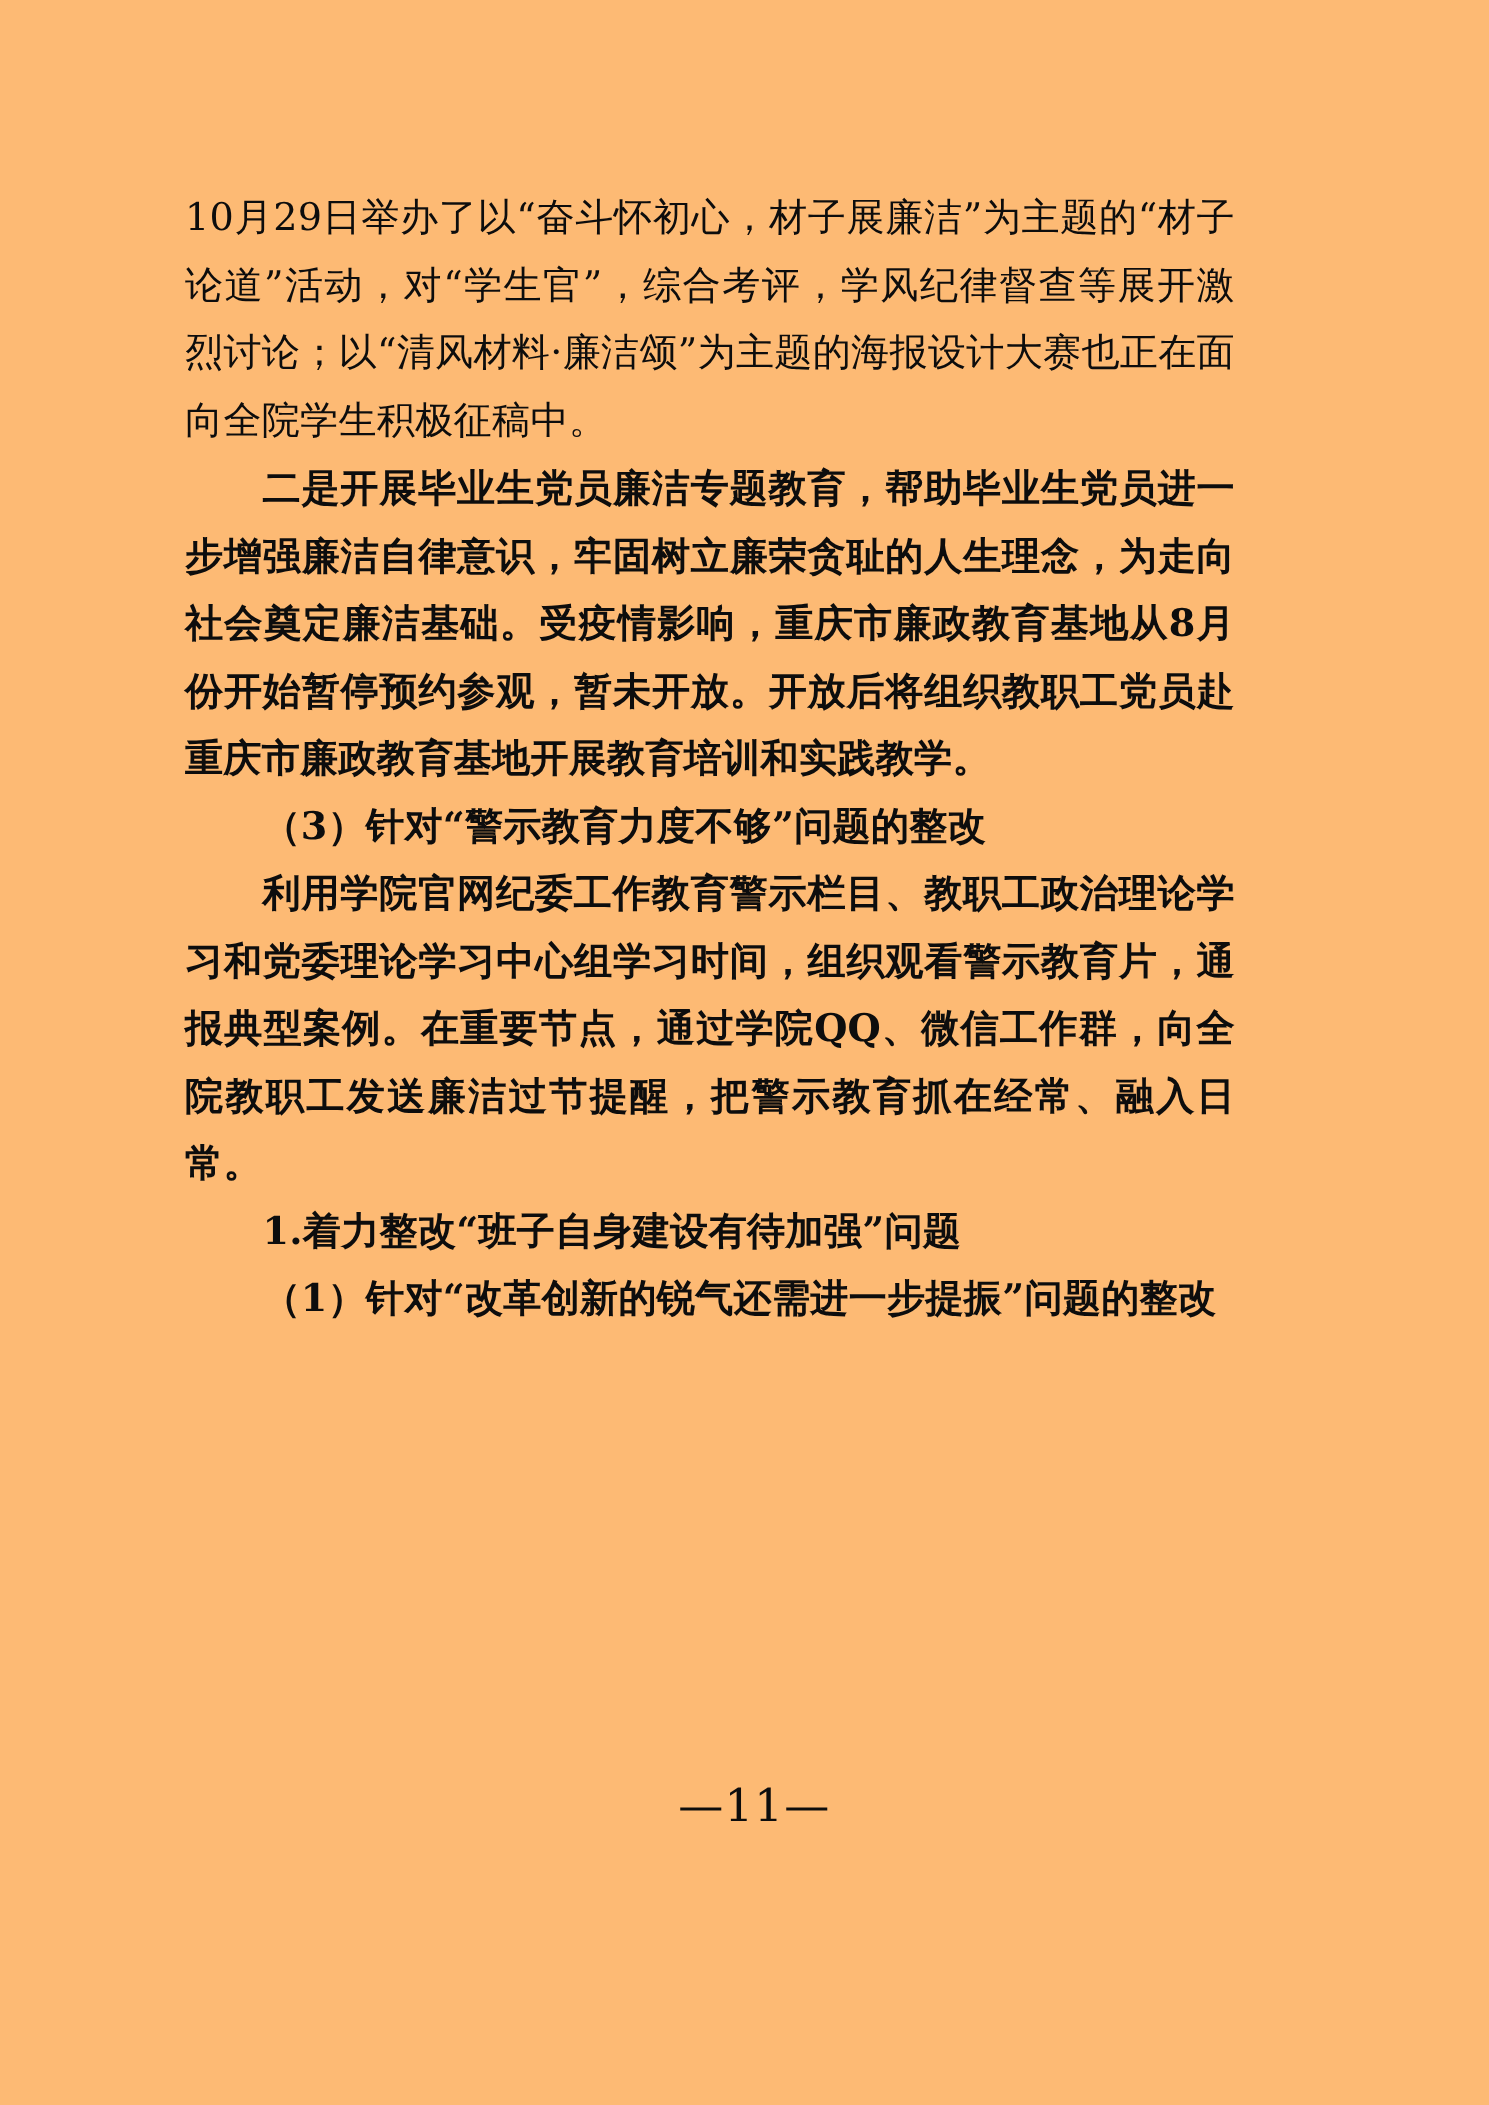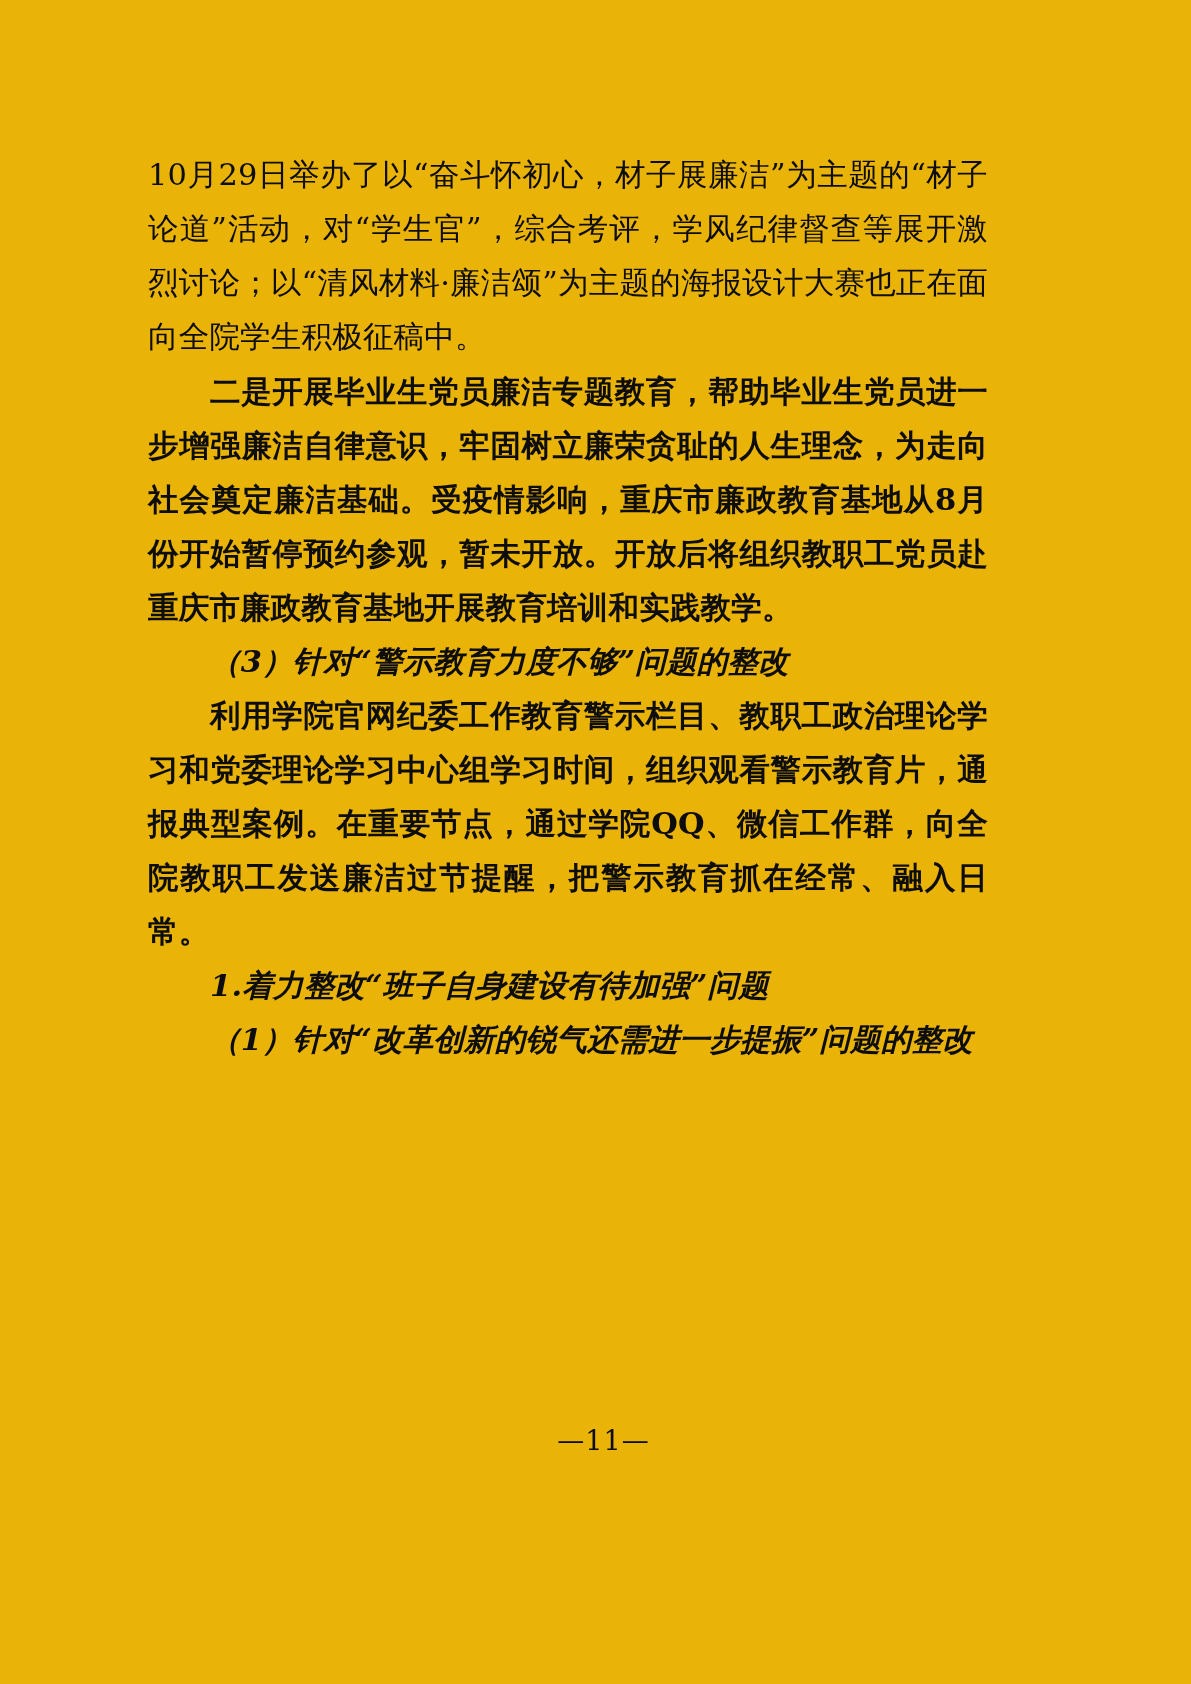--- a/index.html
+++ b/index.html
@@ -4,21 +4,21 @@
 <style>
   html, body {
     margin: 0;
     padding: 0;
     background: #ffffff;
   }
   .page {
     position: relative;
     width: 1191px;
     height: 1684px;
-    background: #eab308;
+    background: #fdba74;
     margin: 0 auto;
     overflow: hidden;
     font-family: "DejaVu Serif", "Liberation Serif", serif;
     color: #0d0d0d;
   }
   .content {
     position: absolute;
     left: 148px;
     top: 148px;
     width: 840px;
@@ -31,29 +31,28 @@
     text-justify: inter-ideograph;
     letter-spacing: 0.2px;
   }
   p.indent {
     text-indent: 62px;
     font-weight: bold;
   }
   p.heading-indent {
     text-indent: 62px;
     font-weight: bold;
-    font-style: italic;
   }
   .pagenum {
     position: absolute;
     left: 0;
     right: 0;
     top: 1425px;
     text-align: center;
-    font-size: 27px;
+    font-size: 36px;
     font-family: "DejaVu Serif", "Liberation Serif", serif;
     color: #0d0d0d;
     letter-spacing: 1px;
     margin-left: 16px;
   }
 </style>
 </head>
 <body>
 
 <div class="page">

